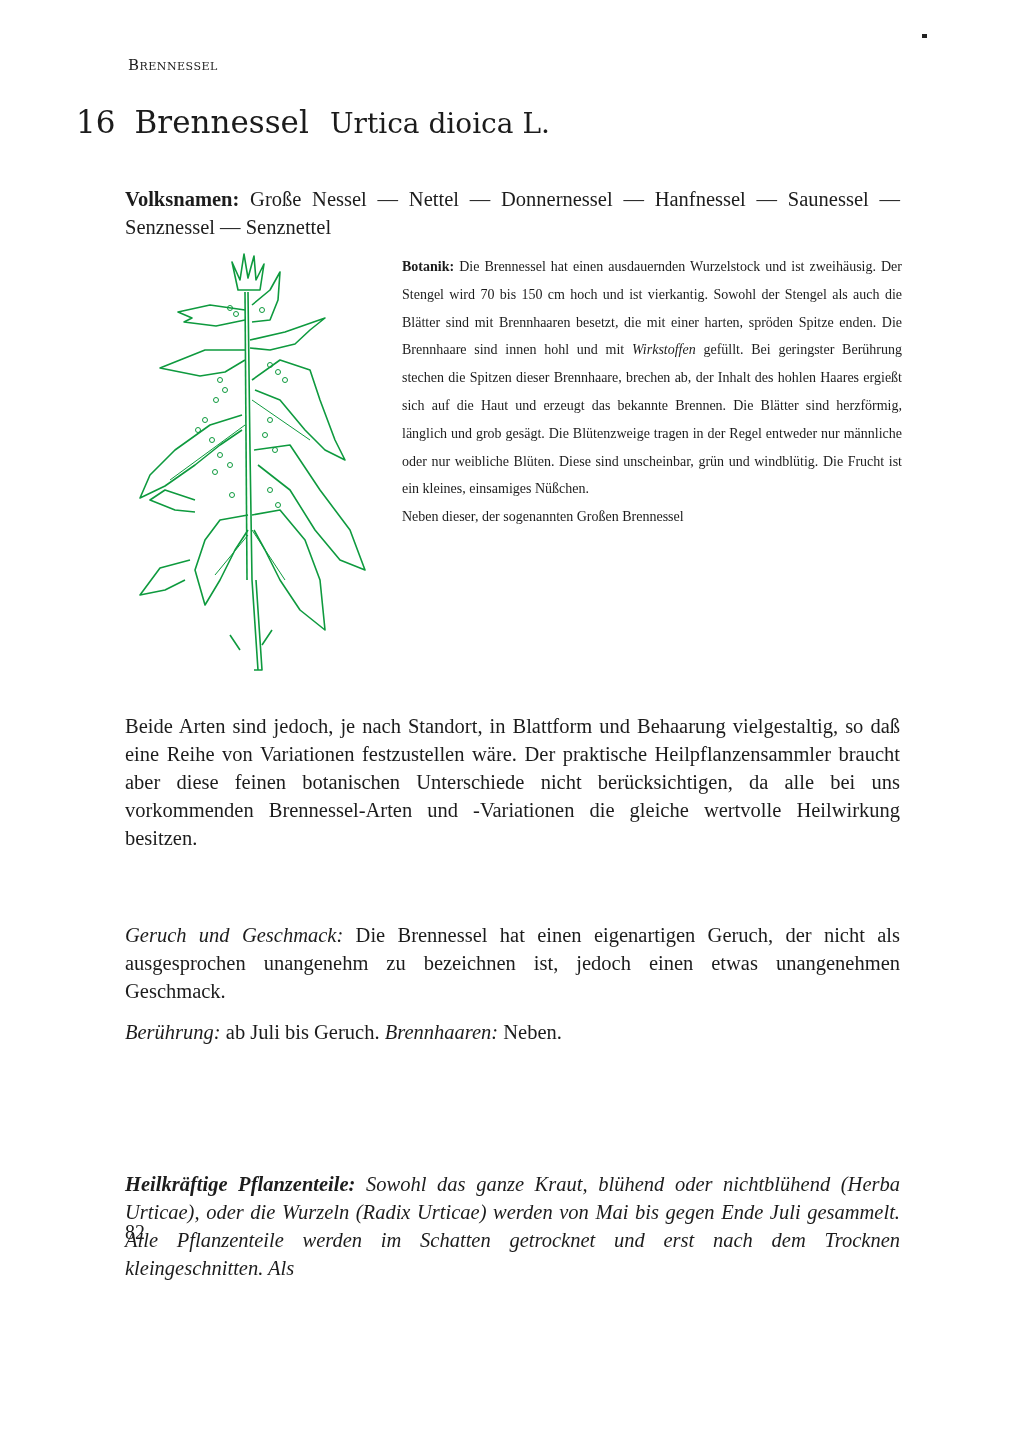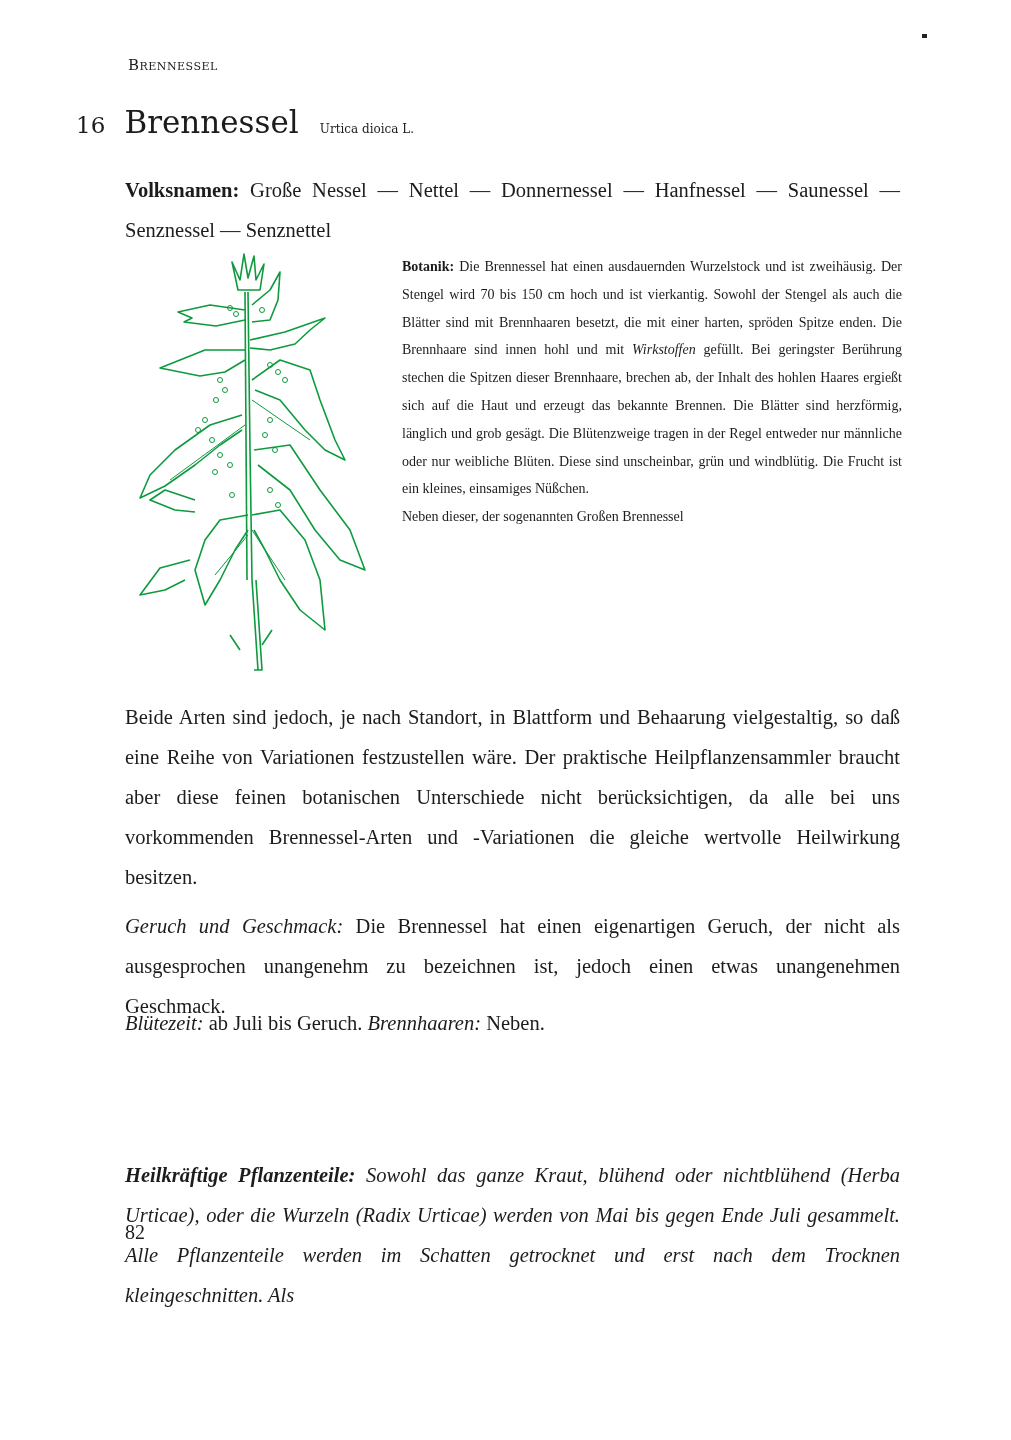--- a/index.html
+++ b/index.html
@@ -12,27 +12,27 @@
   .running-head {
     position: absolute; left: 128px; top: 56px;
     font-size: 15px; letter-spacing: 0.5px; font-variant: small-caps;
   }
   .corner-mark {
     position: absolute; left: 922px; top: 34px; width: 5px; height: 4px; background: #222;
   }
   .title-row {
     position: absolute; left: 76px; top: 104px; white-space: nowrap;
   }
-  .title-num { font-size: 23px; margin-right: 14px; }
+  .title-num { font-size: 31px; margin-right: 14px; }
   .title-name { font-size: 31px; margin-right: 16px; }
-  .title-latin { font-size: 12px; }
+  .title-latin { font-size: 28px; }
   .text {
     position: absolute; left: 125px; width: 775px;
     font-family: "Liberation Serif", serif;
-    font-size: 20.5px; line-height: 40px; text-align: justify;
+    font-size: 20.5px; line-height: 28px; text-align: justify; margin-top: 15px;
   }
   .text p { margin: 0; }
   .b { font-weight: bold; }
   .i { font-style: italic; }
   .volks { top: 170px; }
   .botanik {
     position: absolute; left: 402px; top: 253px; width: 500px;
     font-family: "Liberation Serif", serif;
     font-size: 14px; line-height: 27.8px; text-align: justify;
   }
@@ -126,21 +126,21 @@
 
   <div class="text cont">
     <p>Beide Arten sind jedoch, je nach Standort, in Blattform und Behaarung vielgestaltig, so daß eine Reihe von Variationen festzustellen wäre. Der praktische Heilpflanzensammler braucht aber diese feinen botanischen Unterschiede nicht berücksichtigen, da alle bei uns vorkommenden Brennessel-Arten und -Variationen die gleiche wertvolle Heilwirkung besitzen.</p>
   </div>
 
   <div class="text geruch">
     <p><span class="i">Geruch und Geschmack:</span><span> Die Brennessel hat einen eigenartigen Geruch, der nicht als ausgesprochen unangenehm zu bezeichnen ist, jedoch einen etwas unangenehmen Geschmack.</span></p>
   </div>
 
   <div class="text bluete">
-    <p><span class="i">Blütezeit:</span><span> ab Juli bis Geruch. </span><span class="i">Brennhaaren:</span><span> Neben.</span></p>
+    <p><span class="i">Berührung:</span><span> ab Juli bis Geruch. </span><span class="i">Brennhaaren:</span><span> Neben.</span></p>
   </div>
 
 
   <div class="text heil">
     <p><span class="b">Heilkräftige Pflanzenteile:</span><span> Sowohl das ganze Kraut, blühend oder nichtblühend (Herba Urticae), oder die Wurzeln (Radix Urticae) werden von Mai bis gegen Ende Juli gesammelt. Alle Pflanzenteile werden im Schatten getrocknet und erst nach dem Trocknen kleingeschnitten. Als</span></p>
   </div>
 
   <div class="folio">82</div>
 </div>
 

